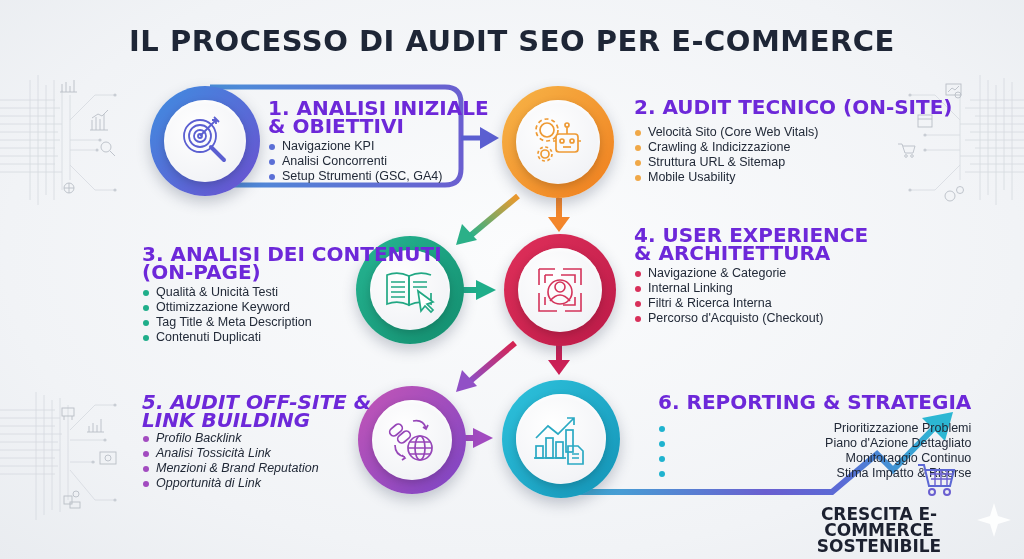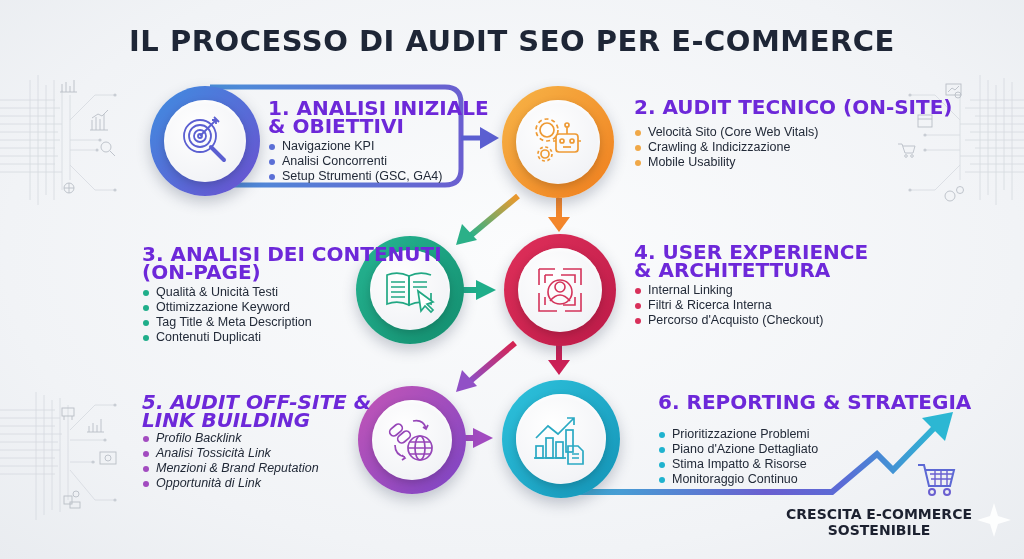--- a/index.html
+++ b/index.html
@@ -34,21 +34,21 @@
     box-shadow: 0 6px 14px rgba(40,50,80,0.25);
   }
   .circle .inner {
     position: absolute; left: 14px; top: 14px; right: 14px; bottom: 14px; border-radius: 50%;
     background: radial-gradient(circle at 40% 35%, #ffffff 0%, #f3f4f7 70%, #e7e9ee 100%);
     box-shadow: inset 0 2px 4px rgba(255,255,255,0.8), 0 3px 8px rgba(0,0,0,0.18);
     display: flex; align-items: center; justify-content: center;
   }
   .goal {
     position: absolute; left: 770px; top: 506px; width: 218px; text-align: center;
-    font-family: "DejaVu Sans", sans-serif; font-weight: bold; font-size: 14px; line-height: 16px;
+    font-family: "DejaVu Sans", sans-serif; font-weight: bold; font-size: 17px; line-height: 16px;
     color: #1c2130;
   }
   svg.overlay { position: absolute; left: 0; top: 0; }
 </style>
 </head>
 <body>
 
 <div class="canvas">
 
   <svg class="overlay" width="1024" height="559">
@@ -255,63 +255,65 @@
       <li><span class="dot" style="background:#5b6fd6"></span><span>Analisi Concorrenti</span></li>
       <li><span class="dot" style="background:#5b6fd6"></span><span>Setup Strumenti (GSC, GA4)</span></li>
     </ul>
   </div>
 
   <div class="step-text" style="left:634px;top:98px;">
     <div class="step-title">2. AUDIT TECNICO (ON-SITE)</div>
     <ul class="step-list" style="margin-top:9px;">
       <li><span class="dot" style="background:#f0a848"></span><span>Velocità Sito (Core Web Vitals)</span></li>
       <li><span class="dot" style="background:#f0a848"></span><span>Crawling &amp; Indicizzazione</span></li>
+      <li><span class="dot" style="background:#f0a848"></span><span>Struttura URL &amp; Sitemap</span></li>
       <li><span class="dot" style="background:#f0a848"></span><span>Mobile Usability</span></li>
     </ul>
   </div>
 
   <div class="step-text" style="left:142px;top:245px;">
     <div class="step-title">3. ANALISI DEI CONTENUTI</div>
     <div class="step-title">(ON-PAGE)</div>
     <ul class="step-list">
       <li><span class="dot" style="background:#1fae8a"></span><span>Qualità &amp; Unicità Testi</span></li>
       <li><span class="dot" style="background:#1fae8a"></span><span>Ottimizzazione Keyword</span></li>
       <li><span class="dot" style="background:#1fae8a"></span><span>Tag Title &amp; Meta Description</span></li>
       <li><span class="dot" style="background:#1fae8a"></span><span>Contenuti Duplicati</span></li>
     </ul>
   </div>
 
-  <div class="step-text" style="left:634px;top:243px;">
+  <div class="step-text" style="left:634px;top:226px;">
     <div class="step-title">4. USER EXPERIENCE</div>
     <div class="step-title">&amp; ARCHITETTURA</div>
     <ul class="step-list">
+      <li><span class="dot" style="background:#d8305a"></span><span>Navigazione &amp; Categorie</span></li>
       <li><span class="dot" style="background:#d8305a"></span><span>Internal Linking</span></li>
       <li><span class="dot" style="background:#d8305a"></span><span>Filtri &amp; Ricerca Interna</span></li>
       <li><span class="dot" style="background:#d8305a"></span><span>Percorso d'Acquisto (Checkout)</span></li>
     </ul>
   </div>
 
   <div class="step-text" style="left:142px;top:393px;font-style:italic;">
     <div class="step-title">5. AUDIT OFF-SITE &amp;</div>
     <div class="step-title">LINK BUILDING</div>
     <ul class="step-list" style="margin-top:2px;">
       <li><span class="dot" style="background:#a24bc0"></span><span>Profilo Backlink</span></li>
       <li><span class="dot" style="background:#a24bc0"></span><span>Analisi Tossicità Link</span></li>
       <li><span class="dot" style="background:#a24bc0"></span><span>Menzioni &amp; Brand Reputation</span></li>
       <li><span class="dot" style="background:#a24bc0"></span><span>Opportunità di Link</span></li>
     </ul>
   </div>
 
   <div class="step-text" style="left:658px;top:393px;">
     <div class="step-title">6. REPORTING &amp; STRATEGIA</div>
-    <ul class="step-list" style="margin-top:16px;">
+    <ul class="step-list" style="margin-top:10px;text-align:right;">
       <li><span class="dot" style="background:#1fb3cf"></span><span>Prioritizzazione Problemi</span></li>
       <li><span class="dot" style="background:#1fb3cf"></span><span>Piano d'Azione Dettagliato</span></li>
+      <li><span class="dot" style="background:#1fb3cf"></span><span>Monitoraggio Continuo</span></li>
       <li><span class="dot" style="background:#1fb3cf"></span><span>Stima Impatto &amp; Risorse</span></li>
-      <li><span class="dot" style="background:#1fb3cf"></span><span>Monitoraggio Continuo</span></li>
     </ul>
   </div>
 
   <svg style="position:absolute;left:916px;top:462px;" width="40" height="36" viewBox="0 0 40 36" fill="none" stroke="#6a5fd0" stroke-width="2">
     <path d="M2 3 H8 L13 24 H34 L38 8 H10" stroke="#5c68d4"></path>
     <path d="M14 12 H36 M15 17 H35 M19 8 V24 M25 8 V24 M31 8 V24" stroke="#6a5fd0" stroke-width="1.4"></path>
     <circle cx="16" cy="30" r="3"></circle>
       <circle cx="31" cy="30" r="3"></circle>
   </svg>
   <div class="goal">

